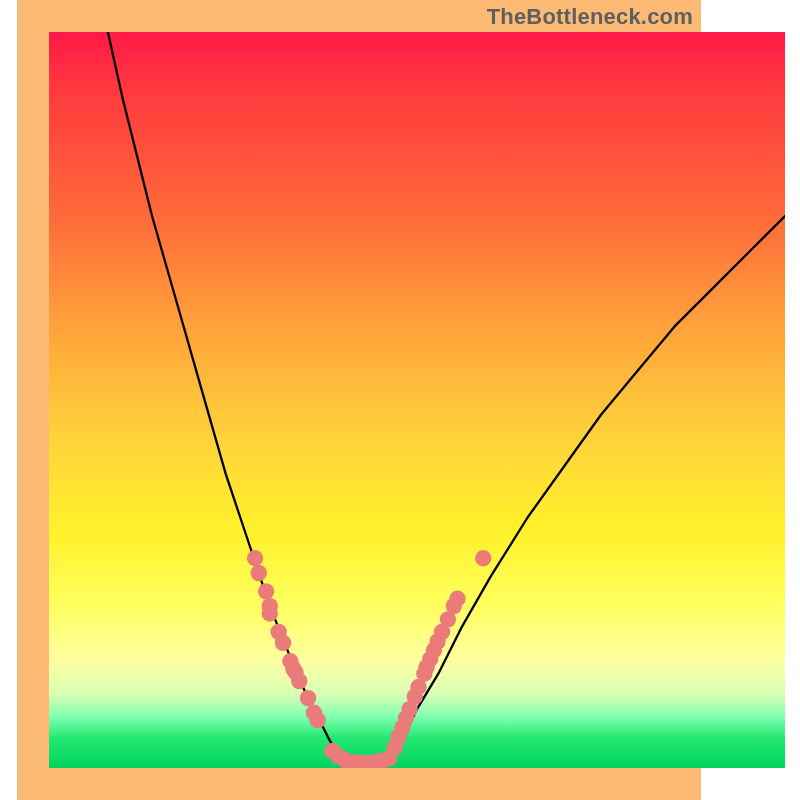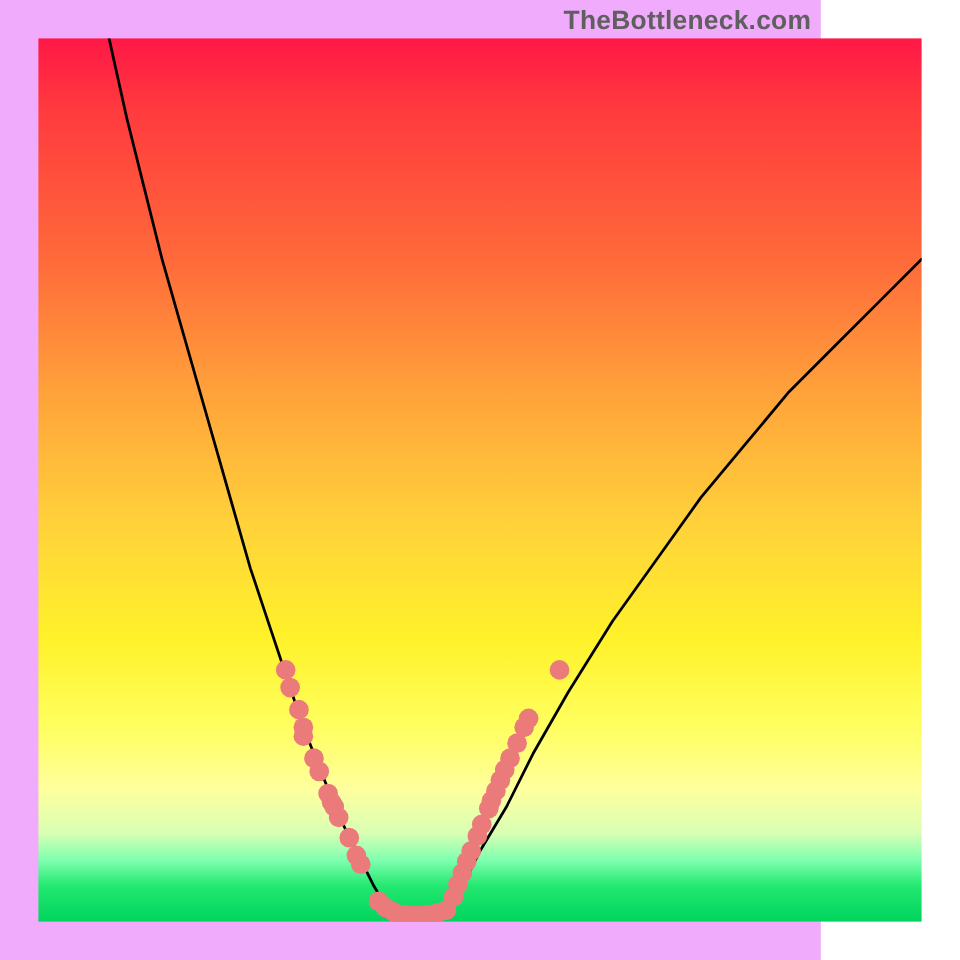--- a/index.html
+++ b/index.html
@@ -7,21 +7,22 @@
     padding: 0;
     width: 800px;
     height: 800px;
     overflow: hidden;
     font-family: Arial, Helvetica, sans-serif;
   }
   .stage {
     position: relative;
     width: 684px;
     height: 800px;
-    background: #f0abfc;
+    background: #fdba74;
+    margin-left: 17px;
   }
   .plot-area {
     position: absolute;
     left: 32px;
     top: 32px;
     width: 736px;
     height: 736px;
     background: linear-gradient(to bottom,
       #ff1846 0%,
       #ff3a3e 8%,

